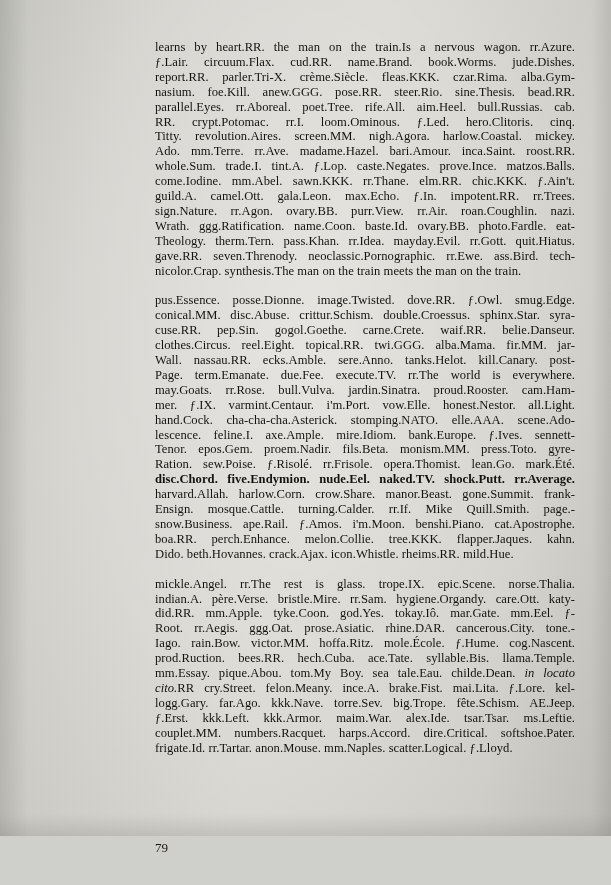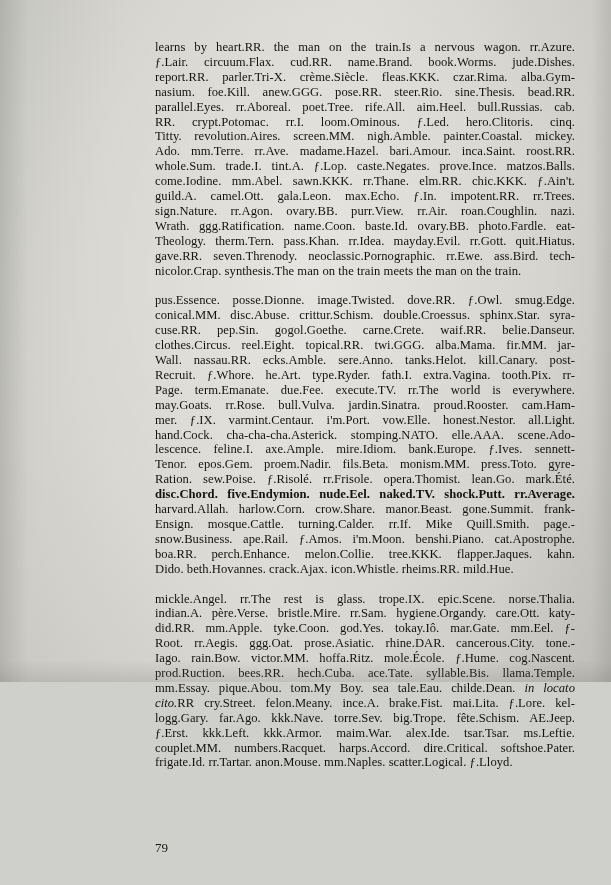--- a/index.html
+++ b/index.html
@@ -9,21 +9,21 @@
   body {
     width: 611px;
     height: 885px;
     background: #cfcfcb;
     font-family: "Liberation Serif", serif;
     overflow: hidden;
   }
   .page {
     position: relative;
     width: 611px;
-    height: 682px;
+    height: 836px;
     background: linear-gradient(100deg, #cbcbc6 0%, #d5d4cf 18%, #dad9d3 50%, #d3d2cc 82%, #c6c5c0 100%);
     box-sizing: border-box;
   }
   
   .page:before {
     content: "";
     position: absolute;
     inset: 0;
     background:
       radial-gradient(ellipse at 50% 40%, rgba(255,255,255,0.30) 0%, rgba(255,255,255,0.05) 55%, rgba(120,120,115,0.13) 100%);
@@ -100,38 +100,37 @@
 
   <div class="text-col">
 
     <div class="para" id="para-1">
         <span class="ln">learns by heart.RR. the man on the train.Is a nervous wagon. rr.Azure.</span>
         <span class="ln">ƒ.Lair. circuum.Flax. cud.RR. name.Brand. book.Worms. jude.Dishes.</span>
         <span class="ln">report.RR. parler.Tri-X. crème.Siècle. fleas.KKK. czar.Rima. alba.Gym-</span>
         <span class="ln">nasium. foe.Kill. anew.GGG. pose.RR. steer.Rio. sine.Thesis. bead.RR.</span>
         <span class="ln">parallel.Eyes. rr.Aboreal. poet.Tree. rife.All. aim.Heel. bull.Russias. cab.</span>
         <span class="ln">RR. crypt.Potomac. rr.I. loom.Ominous. ƒ.Led. hero.Clitoris. cinq.</span>
-        <span class="ln">Titty. revolution.Aires. screen.MM. nigh.Amble. painter.Coastal. mickey.</span>
+        <span class="ln">Titty. revolution.Aires. screen.MM. nigh.Agora. harlow.Coastal. mickey.</span>
         <span class="ln">Ado. mm.Terre. rr.Ave. madame.Hazel. bari.Amour. inca.Saint. roost.RR.</span>
         <span class="ln">whole.Sum. trade.I. tint.A. ƒ.Lop. caste.Negates. prove.Ince. matzos.Balls.</span>
         <span class="ln">come.Iodine. mm.Abel. sawn.KKK. rr.Thane. elm.RR. chic.KKK. ƒ.Ain't.</span>
         <span class="ln">guild.A. camel.Ott. gala.Leon. max.Echo. ƒ.In. impotent.RR. rr.Trees.</span>
         <span class="ln">sign.Nature. rr.Agon. ovary.BB. purr.View. rr.Air. roan.Coughlin. nazi.</span>
         <span class="ln">Wrath. ggg.Ratification. name.Coon. baste.Id. ovary.BB. photo.Fardle. eat-</span>
         <span class="ln">Theology. therm.Tern. pass.Khan. rr.Idea. mayday.Evil. rr.Gott. quit.Hiatus.</span>
         <span class="ln">gave.RR. seven.Threnody. neoclassic.Pornographic. rr.Ewe. ass.Bird. tech-</span>
         <span class="ln last">nicolor.Crap. synthesis.The man on the train meets the man on the train.</span>
       </div>
     <div class="para" id="para-2">
         <span class="ln">pus.Essence. posse.Dionne. image.Twisted. dove.RR. ƒ.Owl. smug.Edge.</span>
         <span class="ln">conical.MM. disc.Abuse. crittur.Schism. double.Croessus. sphinx.Star. syra-</span>
         <span class="ln">cuse.RR. pep.Sin. gogol.Goethe. carne.Crete. waif.RR. belie.Danseur.</span>
         <span class="ln">clothes.Circus. reel.Eight. topical.RR. twi.GGG. alba.Mama. fir.MM. jar-</span>
         <span class="ln">Wall. nassau.RR. ecks.Amble. sere.Anno. tanks.Helot. kill.Canary. post-</span>
-        <span class="ln">Recruit. ƒ.Whore. he.Art. type.Ryder. fath.I. extra.Vagina. tooth.Pix. rr-</span>
         <span class="ln">Page. term.Emanate. due.Fee. execute.TV. rr.The world is everywhere.</span>
         <span class="ln">may.Goats. rr.Rose. bull.Vulva. jardin.Sinatra. proud.Rooster. cam.Ham-</span>
         <span class="ln">mer. ƒ.IX. varmint.Centaur. i'm.Port. vow.Elle. honest.Nestor. all.Light.</span>
         <span class="ln">hand.Cock. cha-cha-cha.Asterick. stomping.NATO. elle.AAA. scene.Ado-</span>
         <span class="ln">lescence. feline.I. axe.Ample. mire.Idiom. bank.Europe. ƒ.Ives. sennett-</span>
         <span class="ln">Tenor. epos.Gem. proem.Nadir. fils.Beta. monism.MM. press.Toto. gyre-</span>
         <span class="ln">Ration. sew.Poise. ƒ.Risolé. rr.Frisole. opera.Thomist. lean.Go. mark.Été.</span>
         <span class="ln"><span class="bold">disc.Chord. five.Endymion. nude.Eel. naked.TV. shock.Putt. rr.Average.</span></span>
         <span class="ln">harvard.Allah. harlow.Corn. crow.Share. manor.Beast. gone.Summit. frank-</span>
         <span class="ln">Ensign. mosque.Cattle. turning.Calder. rr.If. Mike Quill.Smith. page.-</span>

